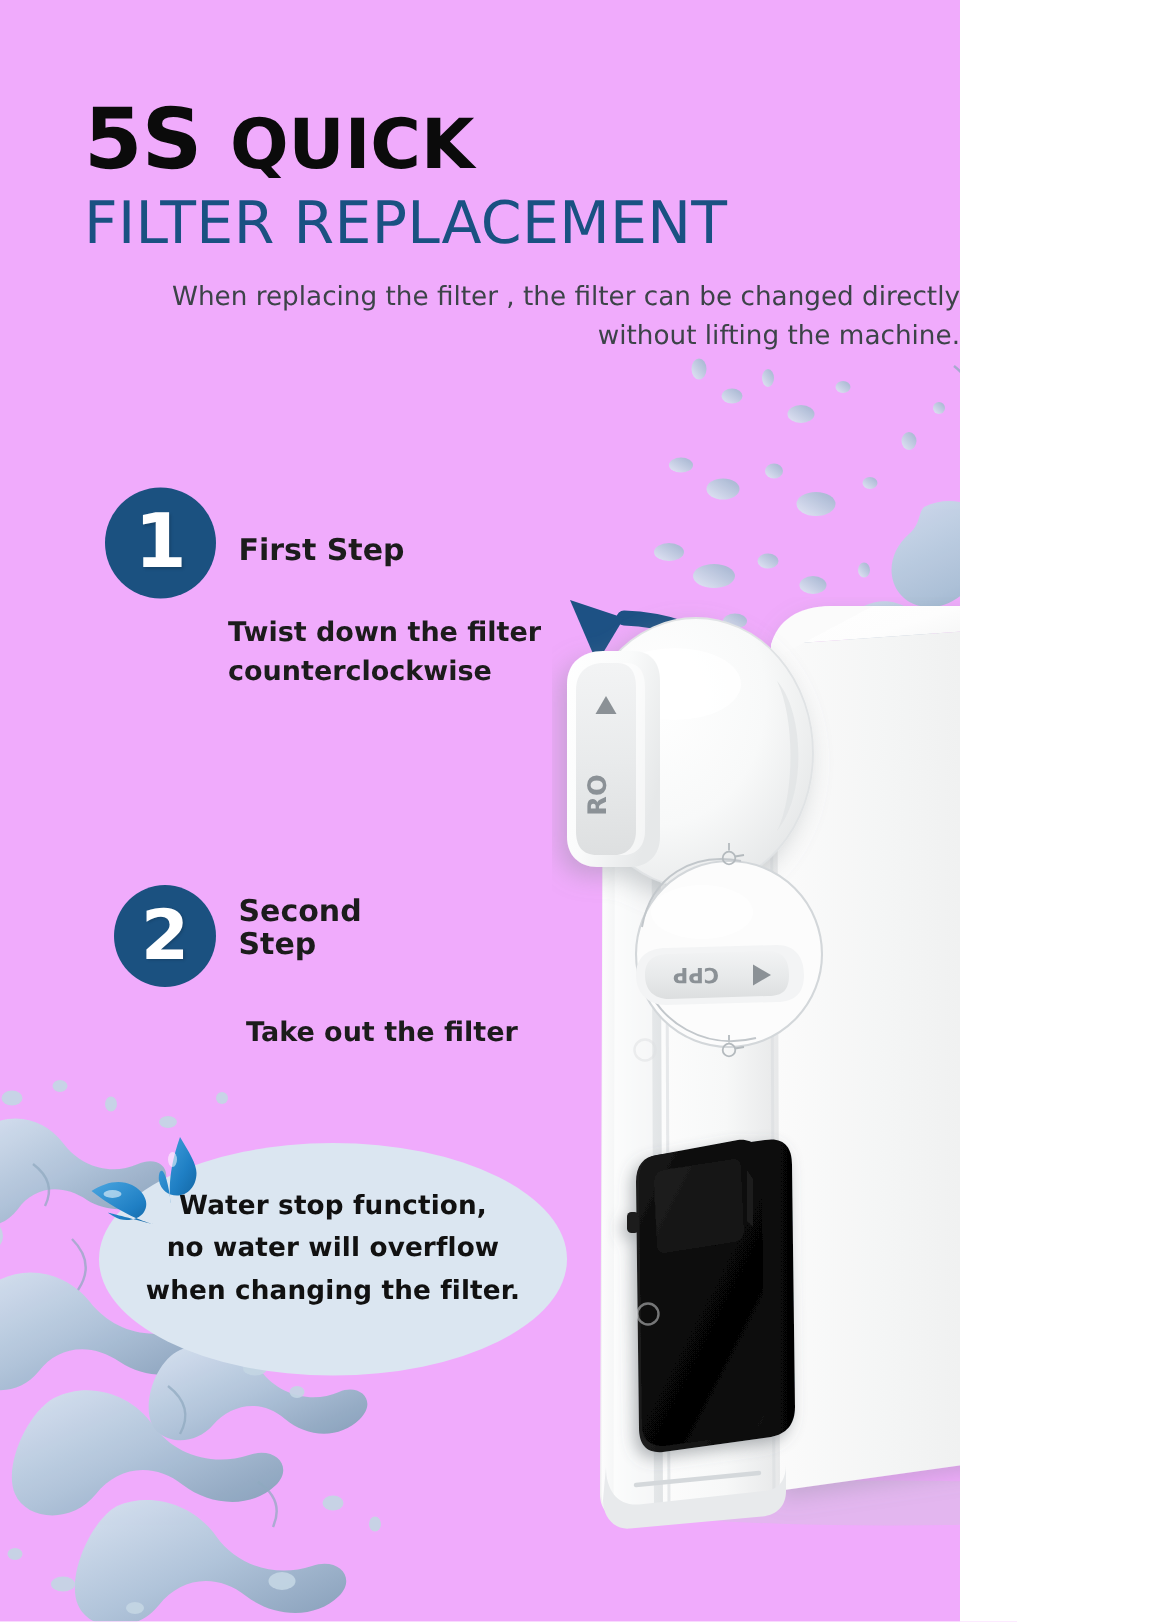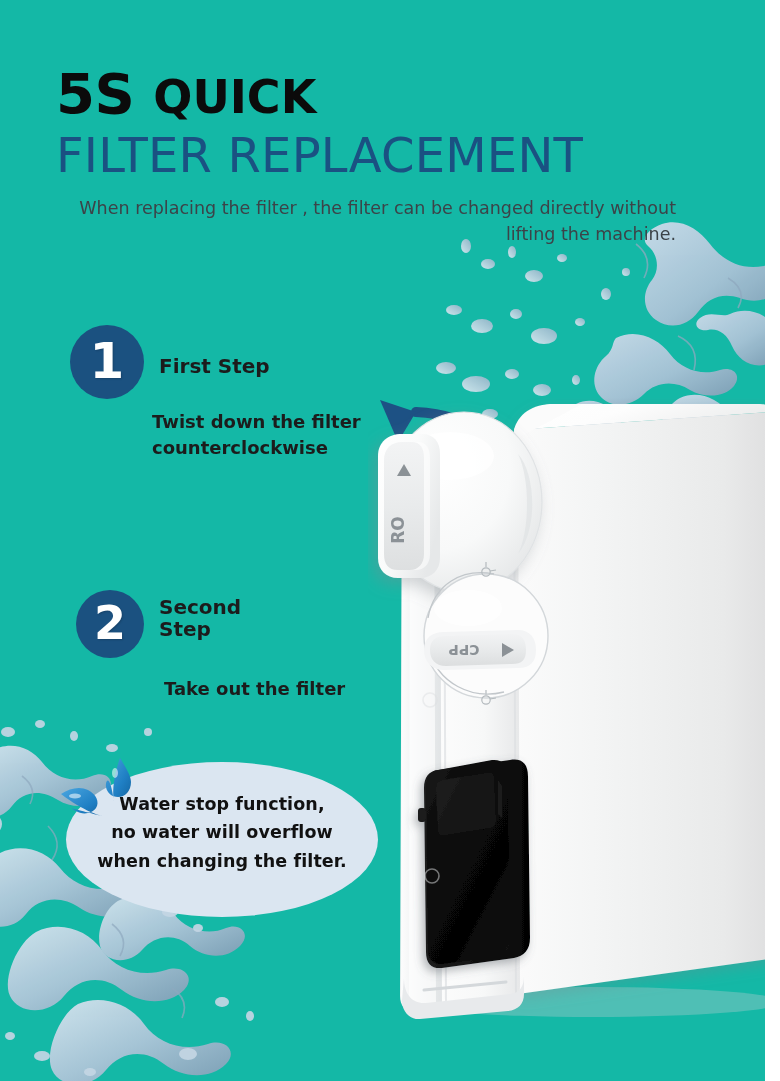--- a/index.html
+++ b/index.html
@@ -8,23 +8,23 @@
   html, body {
     width: 780px;
     height: 1081px;
     background: #ffffff;
     font-family: "DejaVu Sans", "Liberation Sans", sans-serif;
     overflow: hidden;
   }
 
   #page {
     position: relative;
-    width: 765px;
+    width: 640px;
     height: 1081px;
-    background: #14b8a6;
+    background: #f0abfc;
     overflow: hidden;
   }
 
   
   .headline-wrap {
     position: absolute;
     left: 56px;
     top: 64px;
     z-index: 40;
   }
@@ -38,21 +38,21 @@
     white-space: nowrap;
   }
   .title-main .t-small {
     font-size: 46px;
     font-weight: 700;
     letter-spacing: 0px;
   }
 
   .title-sub {
     margin-top: 6px;
-    font-size: 48px;
+    font-size: 39px;
     font-weight: 400;
     color: #1a5182;
     letter-spacing: 0.2px;
     line-height: 1.1;
     white-space: nowrap;
   }
 
   .desc {
     margin-top: 14px;
     font-size: 17.5px;

